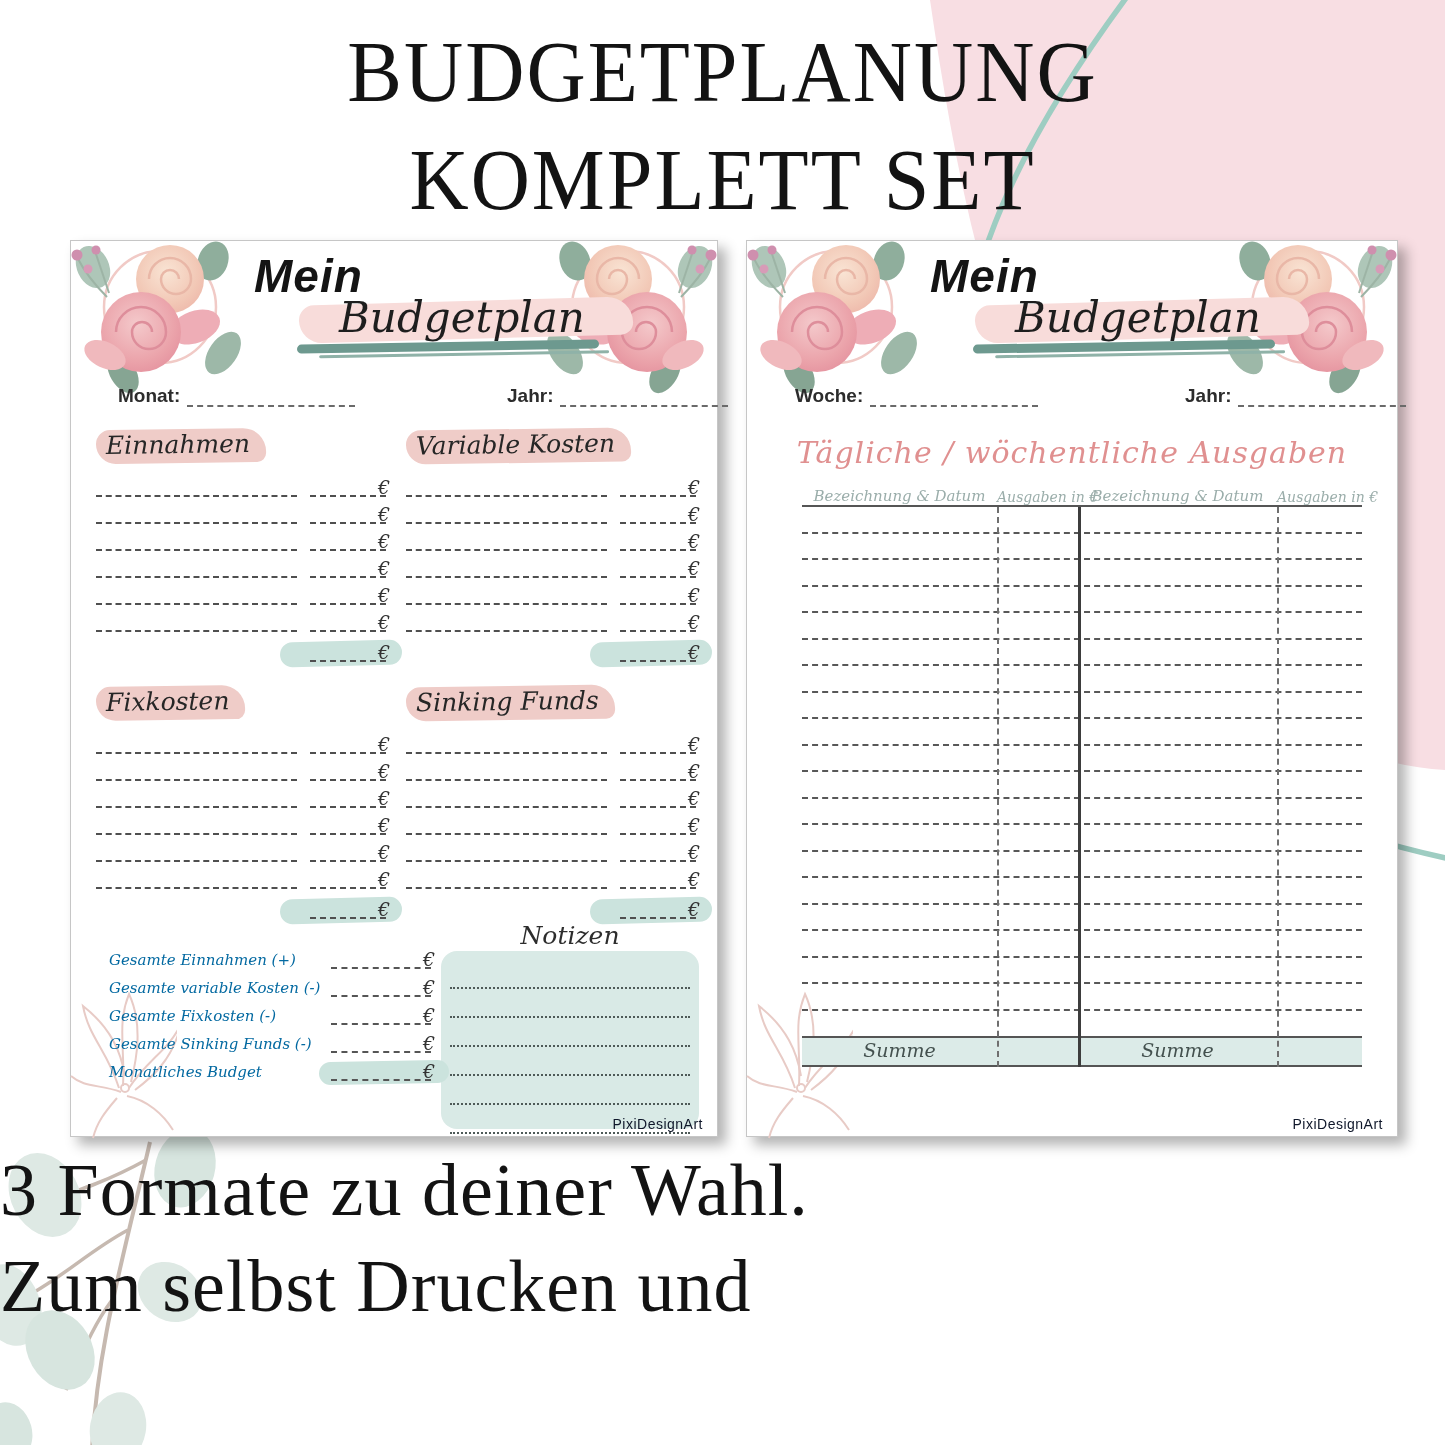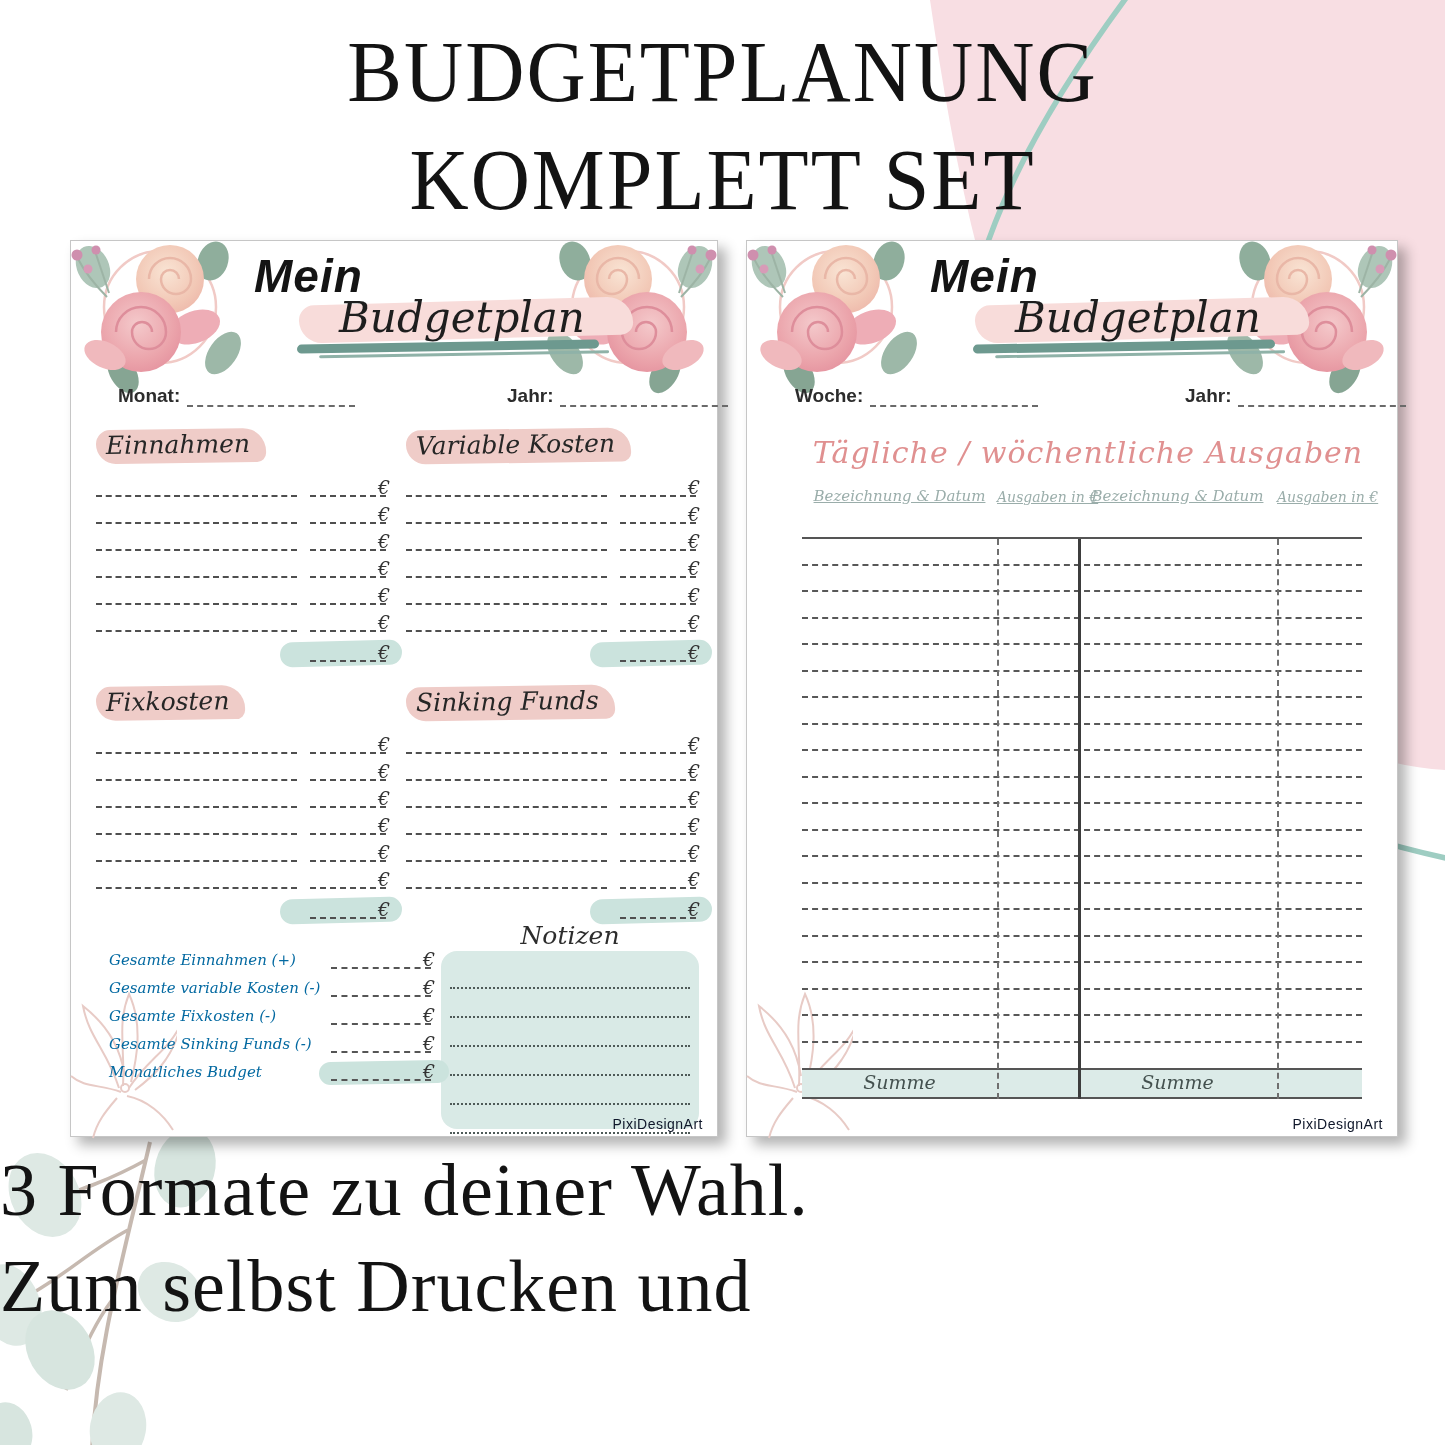--- a/index.html
+++ b/index.html
@@ -63,30 +63,30 @@
     border-radius:12px;transform:rotate(-1deg);}
   
   .notes-title{position:absolute;left:370px;top:680px;width:258px;text-align:center;z-index:4;
     font-family:"DejaVu Serif",serif;font-style:italic;font-size:25px;color:#2d2d2d;}
   .notes-box{position:absolute;left:370px;top:710px;width:258px;height:178px;background:#d9eae6;
     border-radius:16px;box-sizing:border-box;padding-top:9px;z-index:3;}
   .n-line{height:27px;margin:0 9px;border-bottom:2px dotted #4e5a58;}
   .watermark{position:absolute;right:14px;bottom:4px;z-index:5;font-size:14px;color:#0f172a;
     letter-spacing:0.5px;}
   
-  .wk-title{position:absolute;left:16px;top:194px;width:100%;text-align:center;z-index:4;
+  .wk-title{position:absolute;left:0;top:194px;width:100%;text-align:center;z-index:4;
     font-family:"DejaVu Serif",serif;font-style:italic;font-size:30px;color:#e09090;letter-spacing:1px;}
   .wtable{position:absolute;left:55px;top:240px;width:560px;z-index:4;}
   .w-head{display:flex;height:24px;align-items:flex-end;font-family:"DejaVu Serif",serif;
-    font-style:italic;font-size:15px;color:#9aadaa;white-space:nowrap;text-decoration:underline;}
+    font-style:italic;font-size:15px;color:#9aadaa;white-space:nowrap;}
   .w-head .c1{width:195px;text-align:center;}
   .w-head .c2{width:81px;text-align:center;font-size:14px;}
   .w-head .c3{width:199px;text-align:center;}
   .w-head .c4{width:85px;text-align:center;font-size:14px;}
-  .w-body{position:relative;border-top:2px solid #555;margin-top:32px;}
+  .w-body{position:relative;border-top:2px solid #555;}
   .w-row{height:26.5px;border-bottom:2px dashed #585858;box-sizing:border-box;}
   .w-gap{height:25px;}
   .w-sum{position:relative;height:27px;background:#dcebe8;border-top:2px solid #555;
     border-bottom:2px solid #555;}
   .w-sum span{position:absolute;top:1px;font-family:"DejaVu Serif",serif;font-style:italic;
     font-size:19px;color:#44514f;text-align:center;}
   .w-sum .s1{left:0;width:195px;}
   .w-sum .s2{left:276px;width:199px;}
   .v-dash{position:absolute;top:0;bottom:0;width:0;border-left:2px dashed #6f6f6f;}
   .v-solid{position:absolute;top:0;bottom:0;width:0;border-left:3px solid #3d3d3d;}

